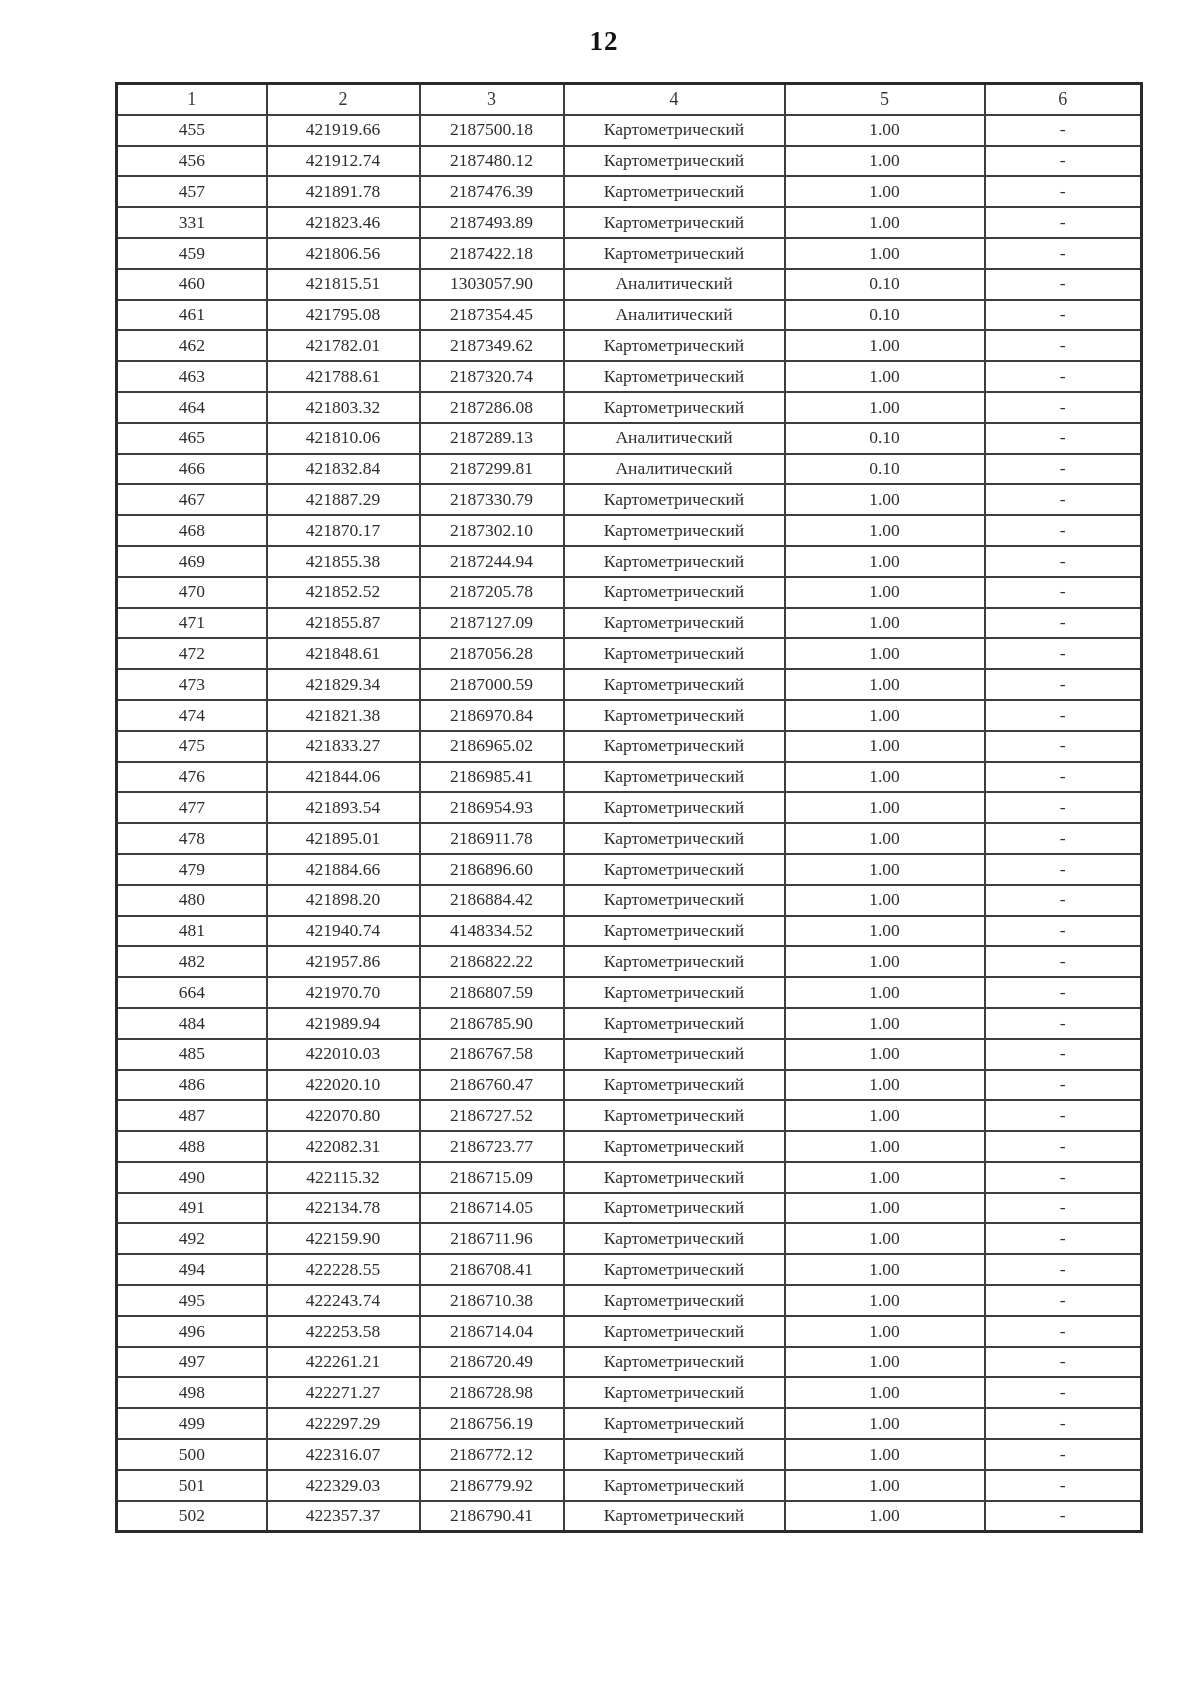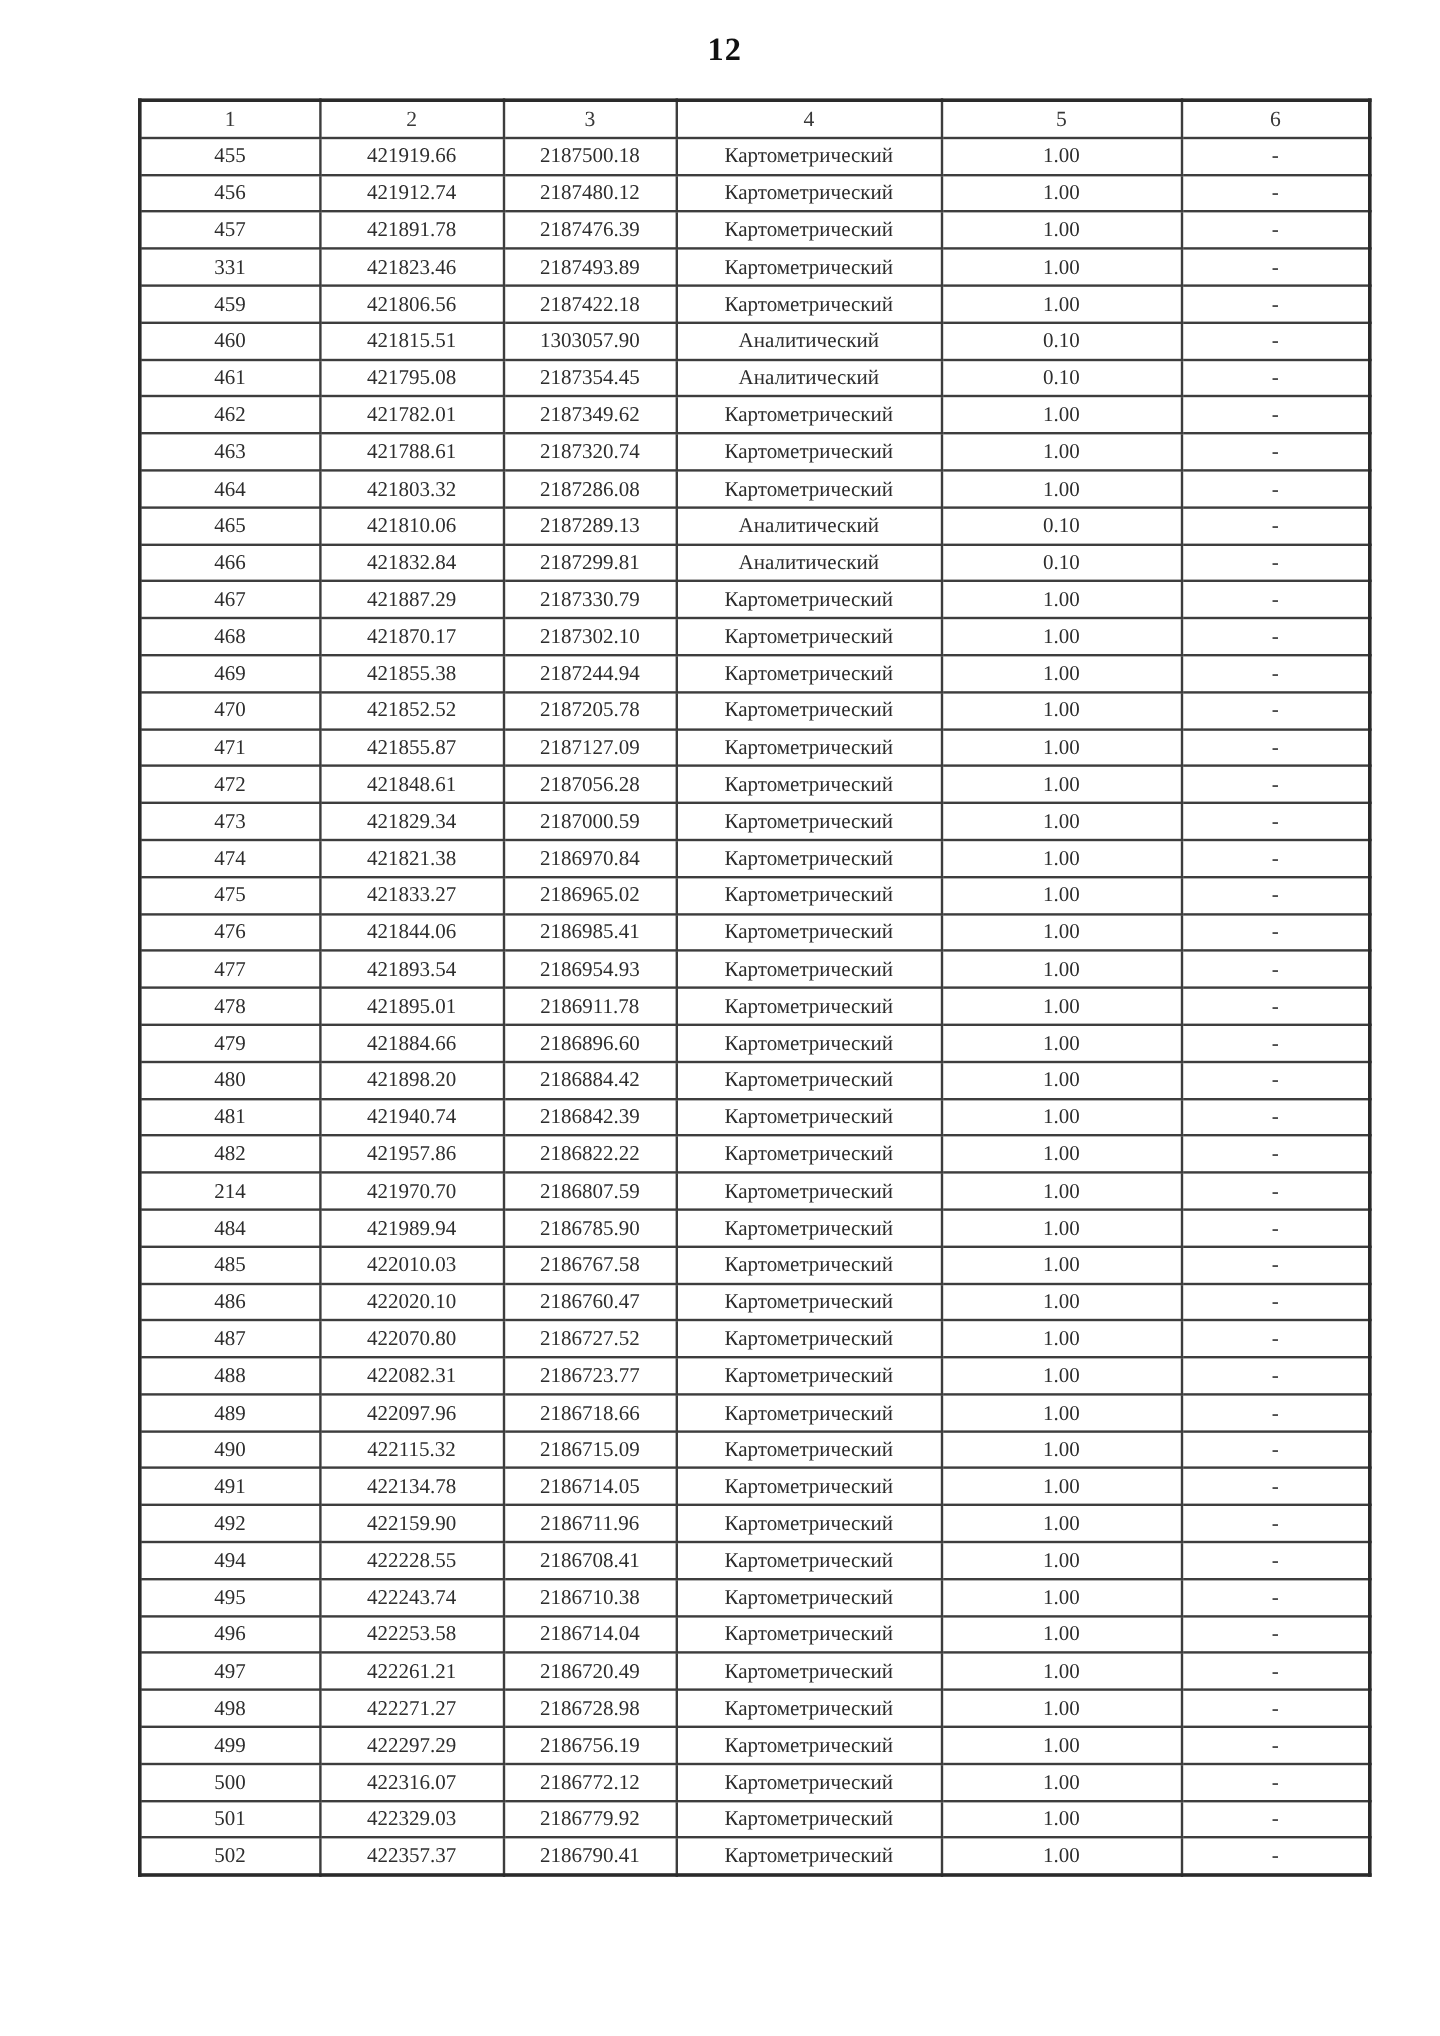--- a/index.html
+++ b/index.html
@@ -282,35 +282,35 @@
         <td>480</td>
         <td>421898.20</td>
         <td>2186884.42</td>
         <td>Картометрический</td>
         <td>1.00</td>
         <td>-</td>
       </tr>
       <tr>
         <td>481</td>
         <td>421940.74</td>
-        <td>2186842.39</td>
+        <td>4148334.52</td>
         <td>Картометрический</td>
         <td>1.00</td>
         <td>-</td>
       </tr>
       <tr>
         <td>482</td>
         <td>421957.86</td>
         <td>2186822.22</td>
         <td>Картометрический</td>
         <td>1.00</td>
         <td>-</td>
       </tr>
       <tr>
-        <td>214</td>
+        <td>664</td>
         <td>421970.70</td>
         <td>2186807.59</td>
         <td>Картометрический</td>
         <td>1.00</td>
         <td>-</td>
       </tr>
       <tr>
         <td>484</td>
         <td>421989.94</td>
         <td>2186785.90</td>
@@ -339,28 +339,20 @@
         <td>422070.80</td>
         <td>2186727.52</td>
         <td>Картометрический</td>
         <td>1.00</td>
         <td>-</td>
       </tr>
       <tr>
         <td>488</td>
         <td>422082.31</td>
         <td>2186723.77</td>
-        <td>Картометрический</td>
-        <td>1.00</td>
-        <td>-</td>
-      </tr>
-      <tr>
-        <td>489</td>
-        <td>422097.96</td>
-        <td>2186718.66</td>
         <td>Картометрический</td>
         <td>1.00</td>
         <td>-</td>
       </tr>
       <tr>
         <td>490</td>
         <td>422115.32</td>
         <td>2186715.09</td>
         <td>Картометрический</td>
         <td>1.00</td>

